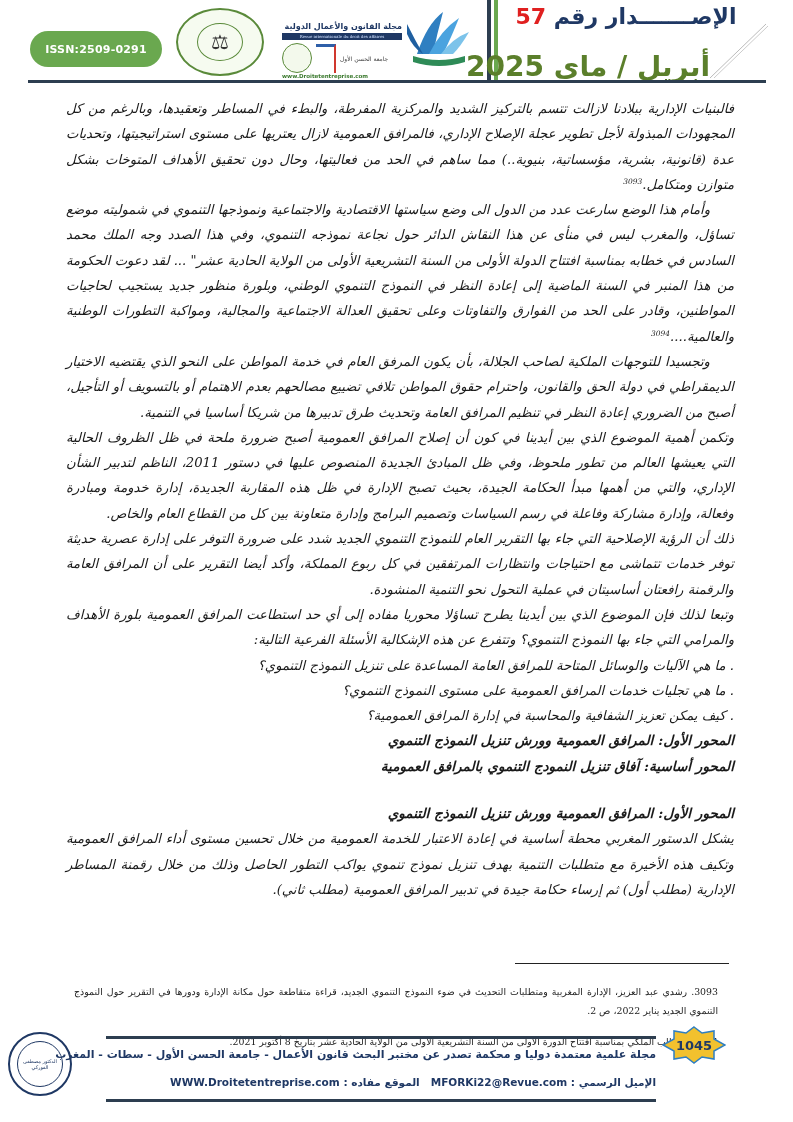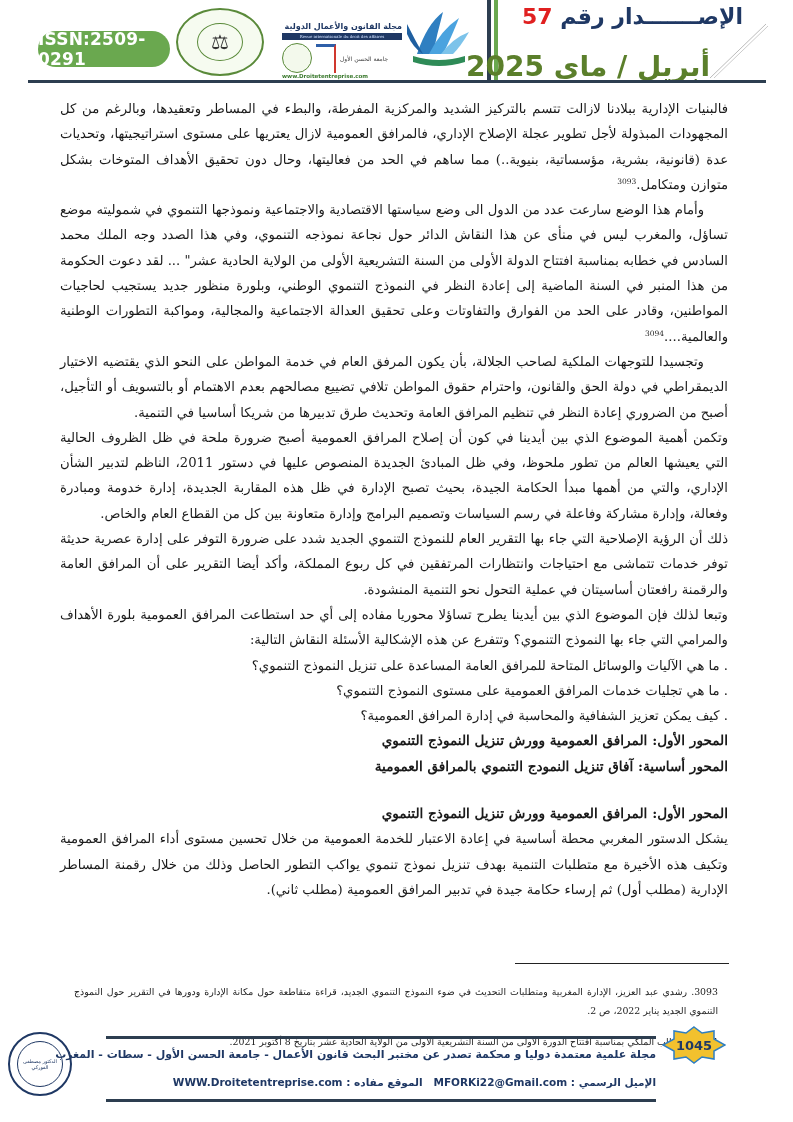--- a/index.html
+++ b/index.html
@@ -1,23 +1,23 @@
 <!DOCTYPE html>
 <html><head>
 <meta charset="utf-8">
 <style>
   html, body { margin: 0; padding: 0; background: #ffffff; }
   body { width: 793px; height: 1122px; position: relative; overflow: hidden;
          font-family: "DejaVu Serif", "Liberation Serif", serif; color: #1a1a1a; }
 
   
   .header { position: absolute; left: 0; top: 0; width: 793px; height: 86px; }
-  .issn { position: absolute; left: 38px; top: 31px; width: 132px; height: 36px;
+  .issn { position: absolute; left: 30px; top: 31px; width: 132px; height: 36px;
           background: #6aa84f; border-radius: 18px; color: #fff;
-          font-family: "DejaVu Sans", sans-serif; font-size: 17px; font-weight: bold;
+          font-family: "DejaVu Sans", sans-serif; font-size: 11px; font-weight: bold;
           display: flex; align-items: center; justify-content: center; letter-spacing: 0.2px; }
   .lab-seal { position: absolute; left: 176px; top: 8px; width: 84px; height: 64px;
               border-radius: 50%; border: 2px solid #5a8a3a; background: #f6fbf0;
               display: flex; align-items: center; justify-content: center; }
   .lab-seal .inner { width: 44px; height: 36px; border-radius: 50%; border: 1px solid #5a8a3a;
                      display: flex; align-items: center; justify-content: center;
                      font-size: 20px; color: #333; }
   .journal-block { position: absolute; left: 282px; top: 22px; width: 120px; height: 62px; }
   .journal-title { font-family: "DejaVu Sans", sans-serif; font-size: 8px; font-weight: bold;
                    color: #1f3864; direction: rtl; text-align: right; white-space: nowrap; }
@@ -25,31 +25,31 @@
                  font-size: 4px; line-height: 7px; text-align: center; overflow: hidden; white-space: nowrap; }
   .journal-logos { display: flex; align-items: center; gap: 4px; margin-top: 3px; height: 30px; }
   .mini-seal { width: 28px; height: 28px; border-radius: 50%; border: 1px solid #5a8a3a; background: #f3f9ec; }
   .univ-mark { width: 18px; height: 26px; border-top: 3px solid #2e5fa8; border-right: 2px solid #d0382e; }
   .univ-name { font-size: 6px; color: #444; direction: rtl; }
   .journal-url { font-family: "DejaVu Sans", sans-serif; font-size: 5.5px; font-weight: bold; color: #3c7a2f; }
   .book-logo { position: absolute; left: 403px; top: 4px; width: 72px; height: 70px; }
   .vbar { position: absolute; top: 0; height: 80px; width: 4px; }
   .vbar.b1 { left: 487px; background: #2d3e50; }
   .vbar.b2 { left: 494px; background: #6aa84f; }
-  .issue-line { position: absolute; left: 522px; top: 4px; width: 232px; direction: rtl; text-align: left;
+  .issue-line { position: absolute; left: 510px; top: 4px; width: 232px; direction: rtl; text-align: center;
                 font-family: "DejaVu Sans", sans-serif; font-weight: bold; font-size: 22px; color: #1f3864; white-space: nowrap; }
   .issue-line .num { color: #e02020; }
   .date-line { position: absolute; left: 510px; top: 50px; width: 200px; direction: rtl; text-align: right;
                font-family: "DejaVu Sans", sans-serif; font-weight: bold; font-size: 28px; color: #5b7f2b; white-space: nowrap; }
   .diag { position: absolute; left: 706px; top: 20px; width: 64px; height: 60px; }
   .header-rule { position: absolute; left: 28px; top: 80px; width: 738px; height: 3px; background: #2d3e50; }
 
   
-  .content { position: absolute; left: 60px; top: 96px; width: 668px; direction: rtl; text-align: justify;
-             font-size: 13.2px; line-height: 25.3px; }
+  .content { position: absolute; left: 66px; top: 96px; width: 668px; direction: rtl; text-align: justify;
+             font-size: 13.2px; line-height: 25.3px; font-style: italic; }
   .content p { margin: 0; }
   .content .indent { text-indent: 24px; }
   .content sup { font-size: 7.5px; vertical-align: super; line-height: 0; }
   .content .q { padding-right: 0; }
   .content .axis { font-weight: bold; font-size: 13.6px; }
   .content .gap { height: 22px; }
 
   
   .fn-rule { position: absolute; left: 515px; top: 963px; width: 214px; height: 1px; background: #222; }
   .footnotes { position: absolute; left: 62px; top: 970px; width: 668px; direction: rtl; text-align: justify;
@@ -117,21 +117,21 @@
 
   <div class="header-rule"></div>
 </div>
 
 <div class="content">
   <p><span>فالبنيات الإدارية ببلادنا لازالت تتسم بالتركيز الشديد والمركزية المفرطة، والبطء في المساطر وتعقيدها، وبالرغم من كل المجهودات المبذولة لأجل تطوير عجلة الإصلاح الإداري، فالمرافق العمومية لازال يعتريها على مستوى استراتيجيتها، وتحديات عدة (قانونية، بشرية، مؤسساتية، بنيوية..) مما ساهم في الحد من فعاليتها، وحال دون تحقيق الأهداف المتوخات بشكل متوازن ومتكامل.</span><sup>3093</sup></p>
   <p class="indent"><span>وأمام هذا الوضع سارعت عدد من الدول الى وضع سياستها الاقتصادية والاجتماعية ونموذجها التنموي في شموليته موضع تساؤل، والمغرب ليس في منأى عن هذا النقاش الدائر حول نجاعة نموذجه التنموي، وفي هذا الصدد وجه الملك محمد السادس في خطابه بمناسبة افتتاح الدولة الأولى من السنة التشريعية الأولى من الولاية الحادية عشر" ... لقد دعوت الحكومة من هذا المنبر في السنة الماضية إلى إعادة النظر في النموذج التنموي الوطني، وبلورة منظور جديد يستجيب لحاجيات المواطنين، وقادر على الحد من الفوارق والتفاوتات وعلى تحقيق العدالة الاجتماعية والمجالية، ومواكبة التطورات الوطنية والعالمية....</span><sup>3094</sup></p>
   <p class="indent">وتجسيدا للتوجهات الملكية لصاحب الجلالة، بأن يكون المرفق العام في خدمة المواطن على النحو الذي يقتضيه الاختيار الديمقراطي في دولة الحق والقانون، واحترام حقوق المواطن تلافي تضييع مصالحهم بعدم الاهتمام أو بالتسويف أو التأجيل، أصبح من الضروري إعادة النظر في تنظيم المرافق العامة وتحديث طرق تدبيرها من شريكا أساسيا في التنمية.</p>
   <p>وتكمن أهمية الموضوع الذي بين أيدينا في كون أن إصلاح المرافق العمومية أصبح ضرورة ملحة في ظل الظروف الحالية التي يعيشها العالم من تطور ملحوظ، وفي ظل المبادئ الجديدة المنصوص عليها في دستور 2011، الناظم لتدبير الشأن الإداري، والتي من أهمها مبدأ الحكامة الجيدة، بحيث تصبح الإدارة في ظل هذه المقاربة الجديدة، إدارة خدومة ومبادرة وفعالة، وإدارة مشاركة وفاعلة في رسم السياسات وتصميم البرامج وإدارة متعاونة بين كل من القطاع العام والخاص.</p>
   <p>ذلك أن الرؤية الإصلاحية التي جاء بها التقرير العام للنموذج التنموي الجديد شدد على ضرورة التوفر على إدارة عصرية حديثة توفر خدمات تتماشى مع احتياجات وانتظارات المرتفقين في كل ربوع المملكة، وأكد أيضا التقرير على أن المرافق العامة والرقمنة رافعتان أساسيتان في عملية التحول نحو التنمية المنشودة.</p>
-  <p>وتبعا لذلك فإن الموضوع الذي بين أيدينا يطرح تساؤلا محوريا مفاده إلى أي حد استطاعت المرافق العمومية بلورة الأهداف والمرامي التي جاء بها النموذج التنموي؟ وتتفرع عن هذه الإشكالية الأسئلة النقاش التالية:</p>
+  <p>وتبعا لذلك فإن الموضوع الذي بين أيدينا يطرح تساؤلا محوريا مفاده إلى أي حد استطاعت المرافق العمومية بلورة الأهداف والمرامي التي جاء بها النموذج التنموي؟ وتتفرع عن هذه الإشكالية الأسئلة الفرعية التالية:</p>
   <p class="q">. ما هي الآليات والوسائل المتاحة للمرافق العامة المساعدة على تنزيل النموذج التنموي؟</p>
   <p class="q">. ما هي تجليات خدمات المرافق العمومية على مستوى النموذج التنموي؟</p>
   <p class="q">. كيف يمكن تعزيز الشفافية والمحاسبة في إدارة المرافق العمومية؟</p>
   <p class="axis">المحور الأول: المرافق العمومية وورش تنزيل النموذج التنموي</p>
   <p class="axis">المحور أساسية: آفاق تنزيل النمودج التنموي بالمرافق العمومية</p>
   <div class="gap"></div>
   <p class="axis">المحور الأول: المرافق العمومية وورش تنزيل النموذج التنموي</p>
   <p>يشكل الدستور المغربي محطة أساسية في إعادة الاعتبار للخدمة العمومية من خلال تحسين مستوى أداء المرافق العمومية وتكيف هذه الأخيرة مع متطلبات التنمية بهدف تنزيل نموذج تنموي يواكب التطور الحاصل وذلك من خلال رقمنة المساطر الإدارية (مطلب أول) ثم إرساء حكامة جيدة في تدبير المرافق العمومية (مطلب ثاني).</p>
 </div>
 
@@ -149,19 +149,19 @@
 
 <svg class="page-star" viewBox="0 0 64 38">
   <polygon points="32,1 40,7 52,5 52,13 63,19 52,25 52,33 40,31 32,37 24,31 12,33 12,25 1,19 12,13 12,5 24,7" fill="#f2c12e" stroke="#2f7fc1" stroke-width="1.5"></polygon>
   <text x="32" y="24" text-anchor="middle" font-family="DejaVu Sans, sans-serif" font-weight="bold" font-size="13" fill="#1f3864">1045</text>
 </svg>
 
 <div class="footer-line1">مجلة علمية معتمدة دوليا و محكمة تصدر عن مختبر البحث قانون الأعمال - جامعة الحسن الأول - سطات - المغرب</div>
 
 <div class="footer-line2">
   <span>الإميل الرسمي :</span>
-  <span class="ltr">MFORKi22@Gmail.com</span>
+  <span class="ltr">MFORKi22@Revue.com</span>
   &nbsp;
   <span>الموقع مفاده :</span>
   <span class="ltr">WWW.Droitetentreprise.com</span>
 </div>
 
 <div class="foot-rule bot"></div>
 
 </body></html>

